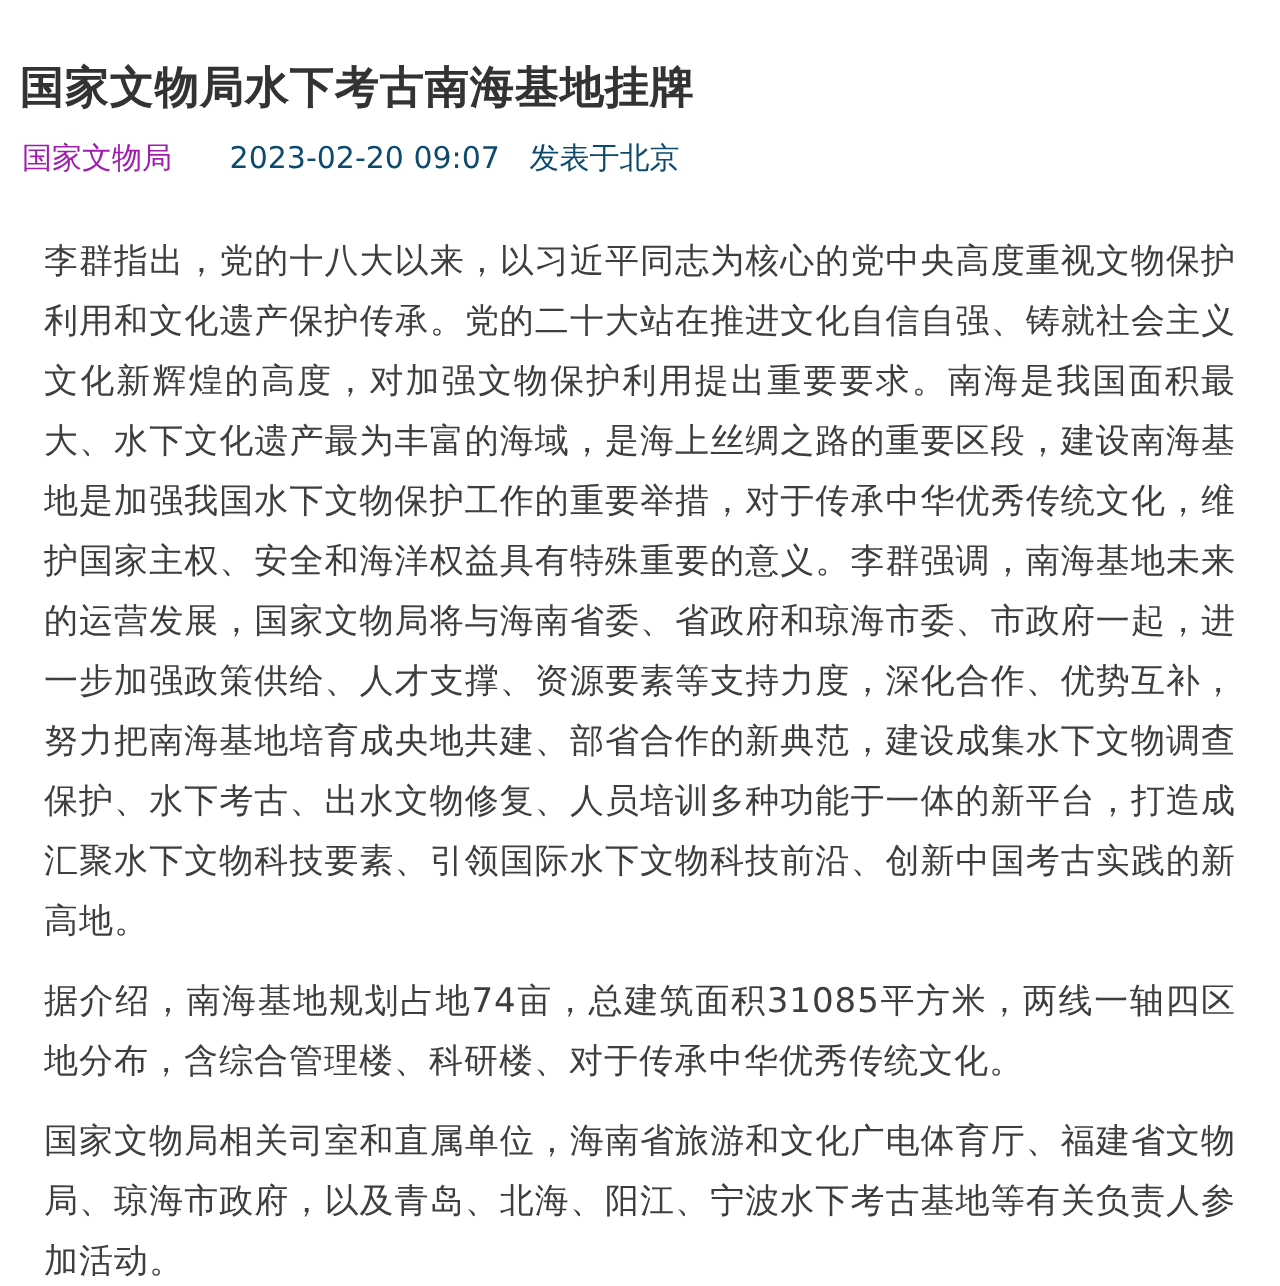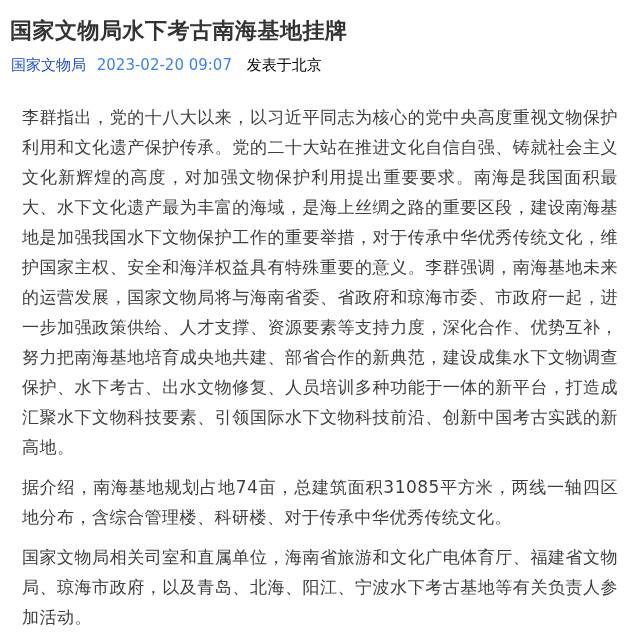--- a/index.html
+++ b/index.html
@@ -14,45 +14,45 @@
     font-family: "DejaVu Sans", "Liberation Sans", sans-serif;
   }
   .page {
     width: 640px;
     height: 643px;
     background: #ffffff;
     box-sizing: border-box;
   }
   .title {
     margin: 0;
-    padding: 17px 14px 0 10px;
+    padding: 31px 14px 0 10px;
     font-size: 22px;
     line-height: 28px;
     font-weight: bold;
     color: #333333;
     letter-spacing: 0.5px;
   }
   .meta {
     margin: 10px 10px 0 11px;
     font-size: 15px;
     line-height: 20px;
     white-space: nowrap;
   }
   .account {
-    color: #1d4ed8;
+    color: #a21caf;
     text-decoration: none;
-    margin-right: 6px;
+    margin-right: 24px;
     cursor: pointer;
   }
   .time {
-    color: #3b82f6;
+    color: #0c4a6e;
     margin-right: 10px;
   }
   .location {
-    color: #000000;
+    color: #0c4a6e;
     margin-top: 32px;
   }
   .body {
     margin-top: 27px;
     padding: 0 22px;
     color: #3e3e3e;
     font-size: 17px;
     line-height: 30px;
     text-align: justify;
     letter-spacing: 0.5px;

